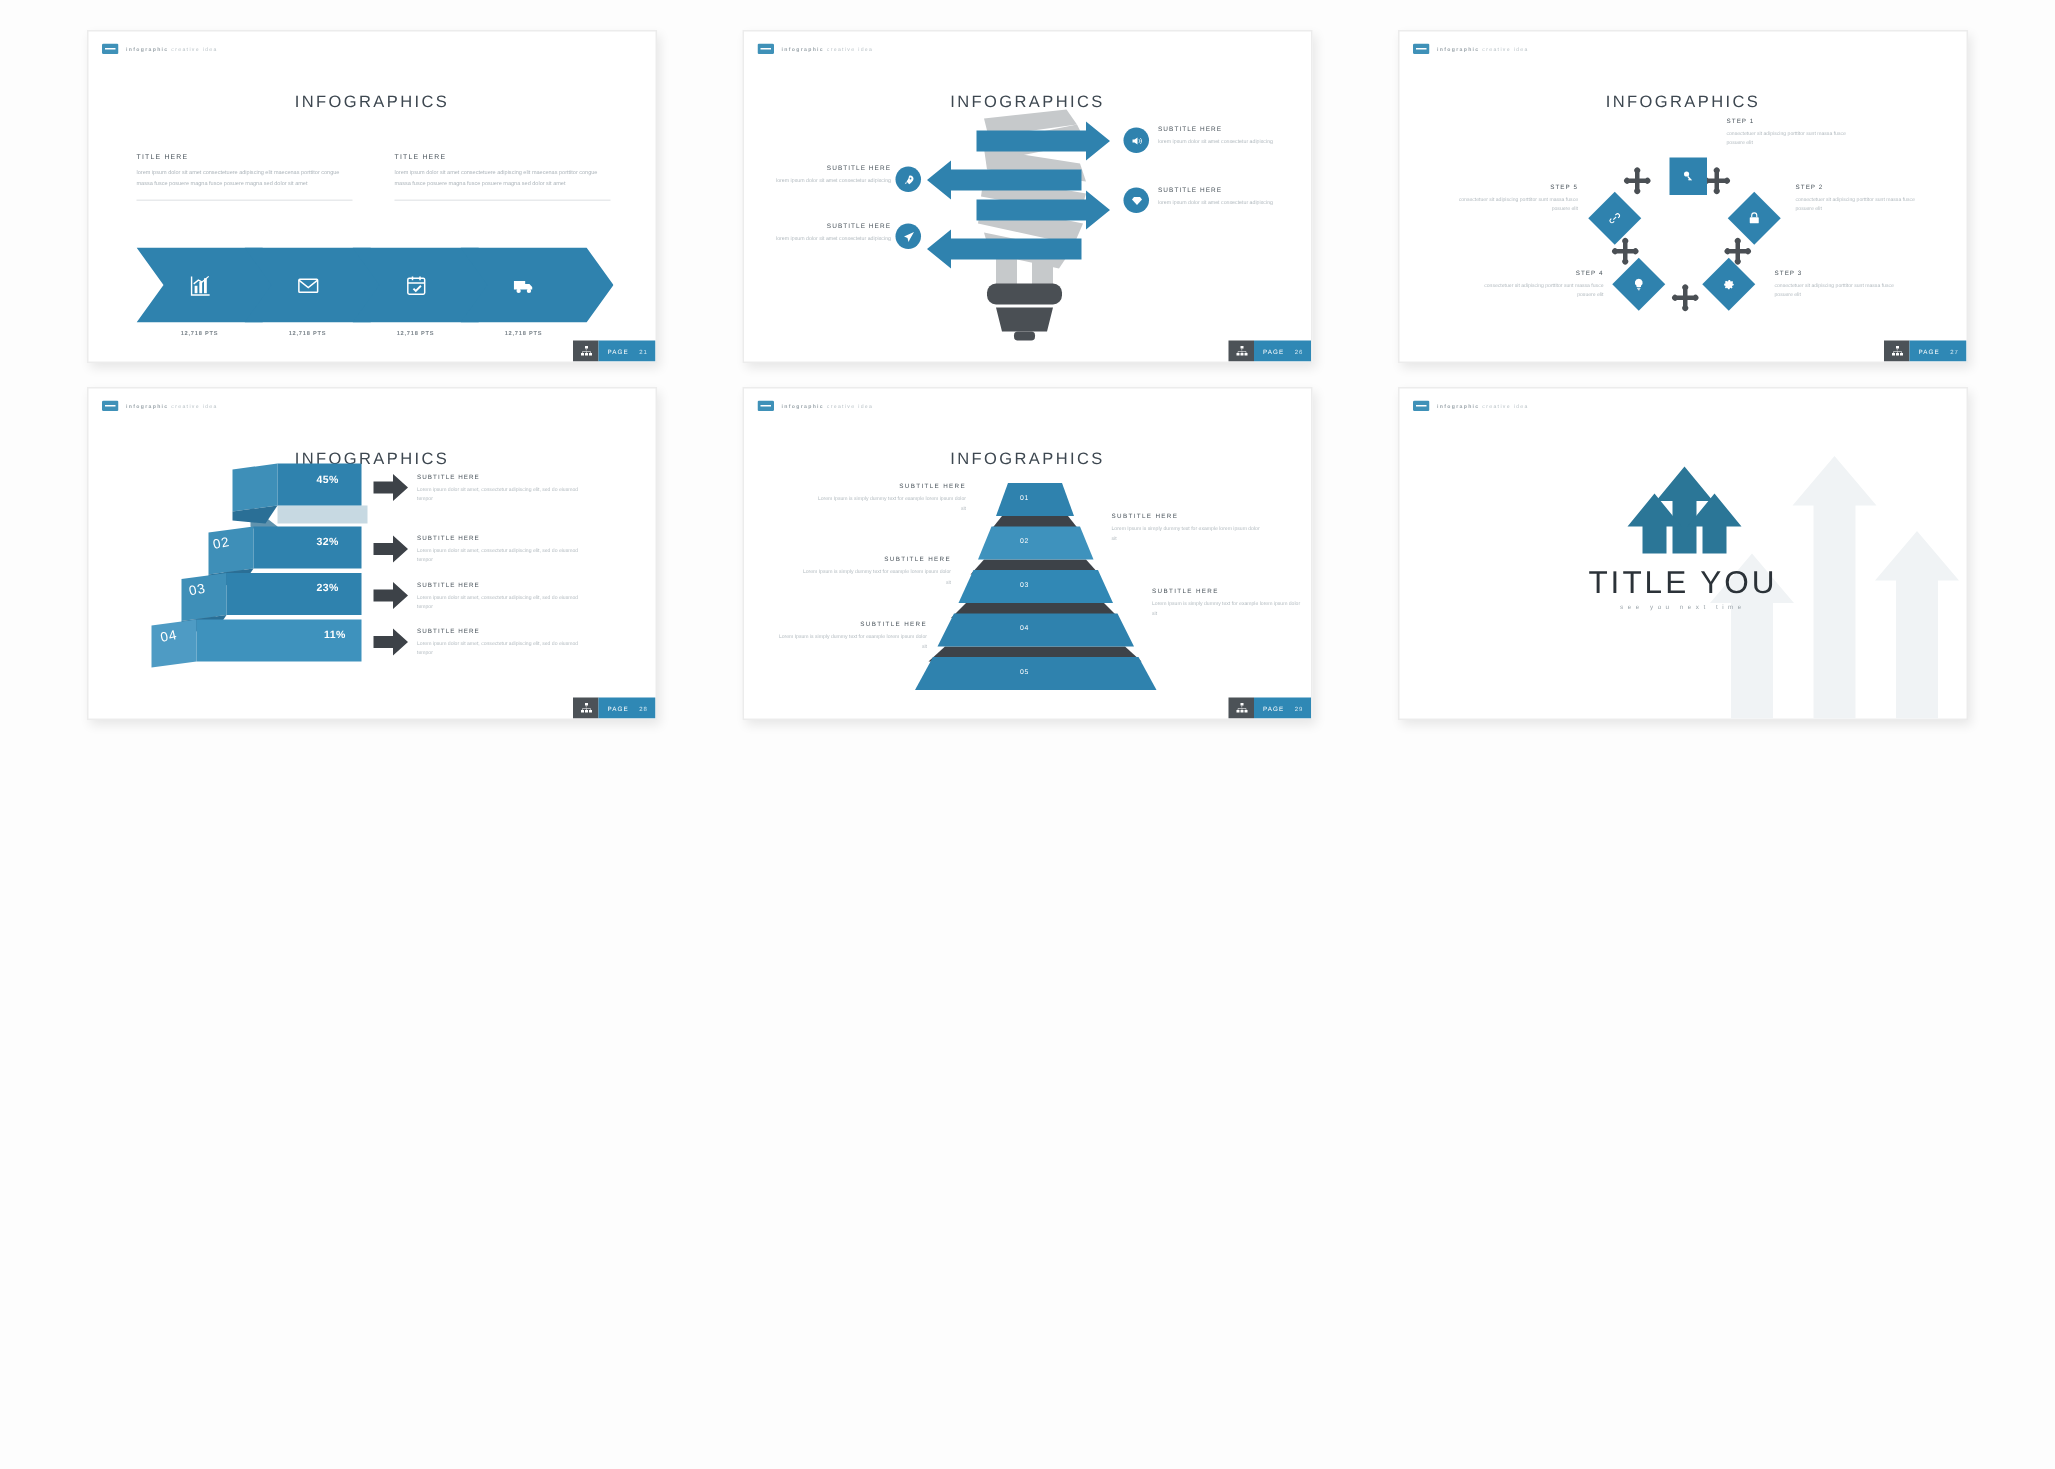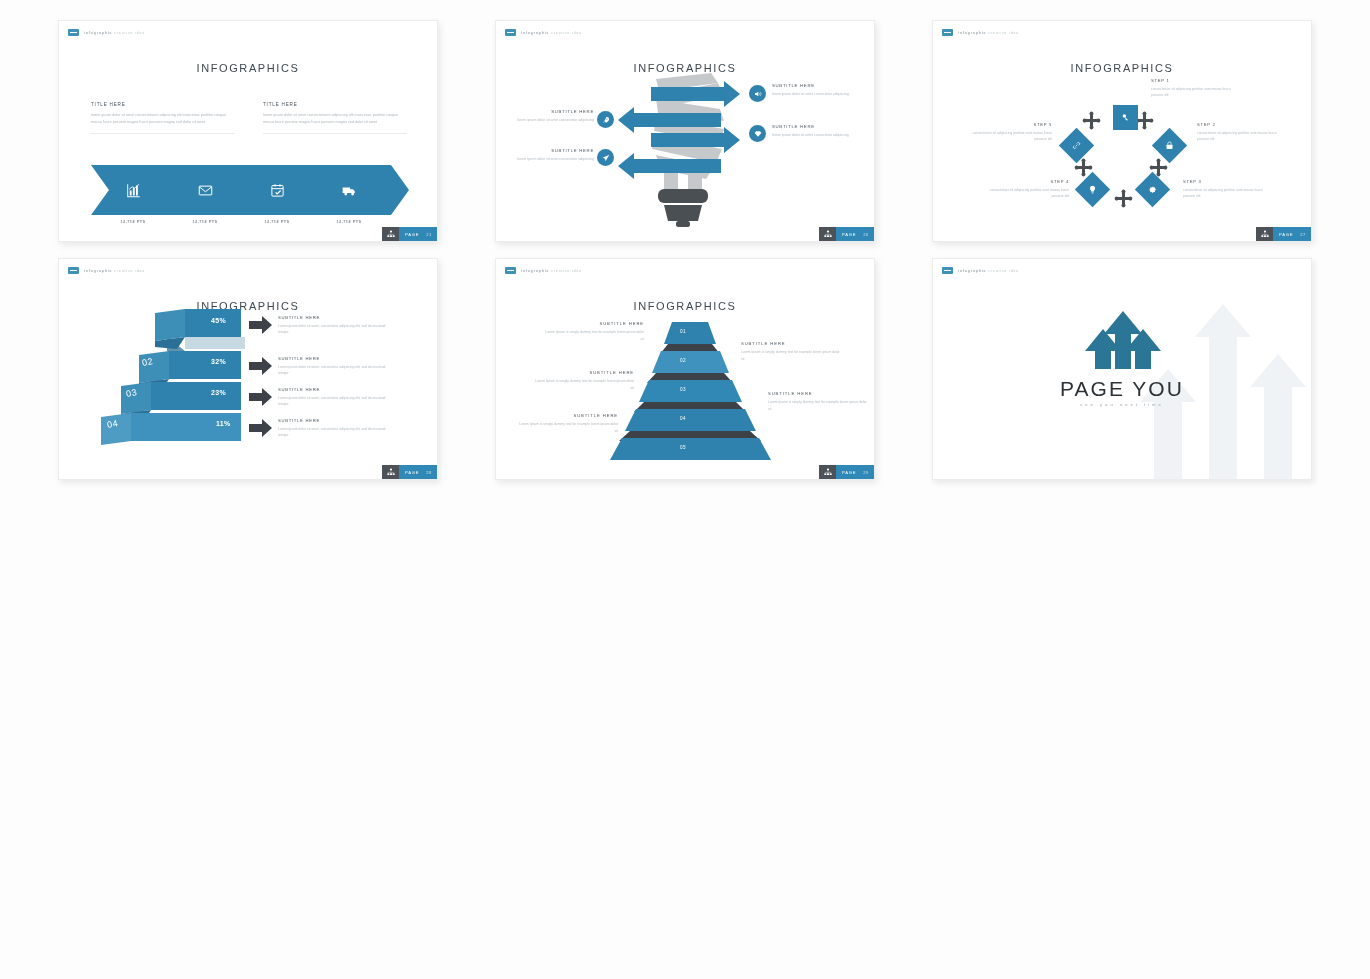--- a/index.html
+++ b/index.html
@@ -615,18 +615,18 @@
           <polygon points="235,110 263,143 249,143 249,220 221,220 221,143 207,143"></polygon>
         </g>
 
         <g fill="#2b7697">
           <polygon points="190,52 209,75 198,75 198,110 182,110 182,75 171,75"></polygon>
           <polygon points="170,70 188,92 178,92 178,110 162,110 162,92 152,92"></polygon>
           <polygon points="210,70 228,92 218,92 218,110 202,110 202,92 192,92"></polygon>
         </g>
       </svg>
 
-      <div class="ty-main">PAGE YOU</div>
+      <div class="ty-main">TITLE YOU</div>
       <div class="ty-sub">see you next time</div>
     </div>
   </div>
 
 </div>
 
 </body></html>

